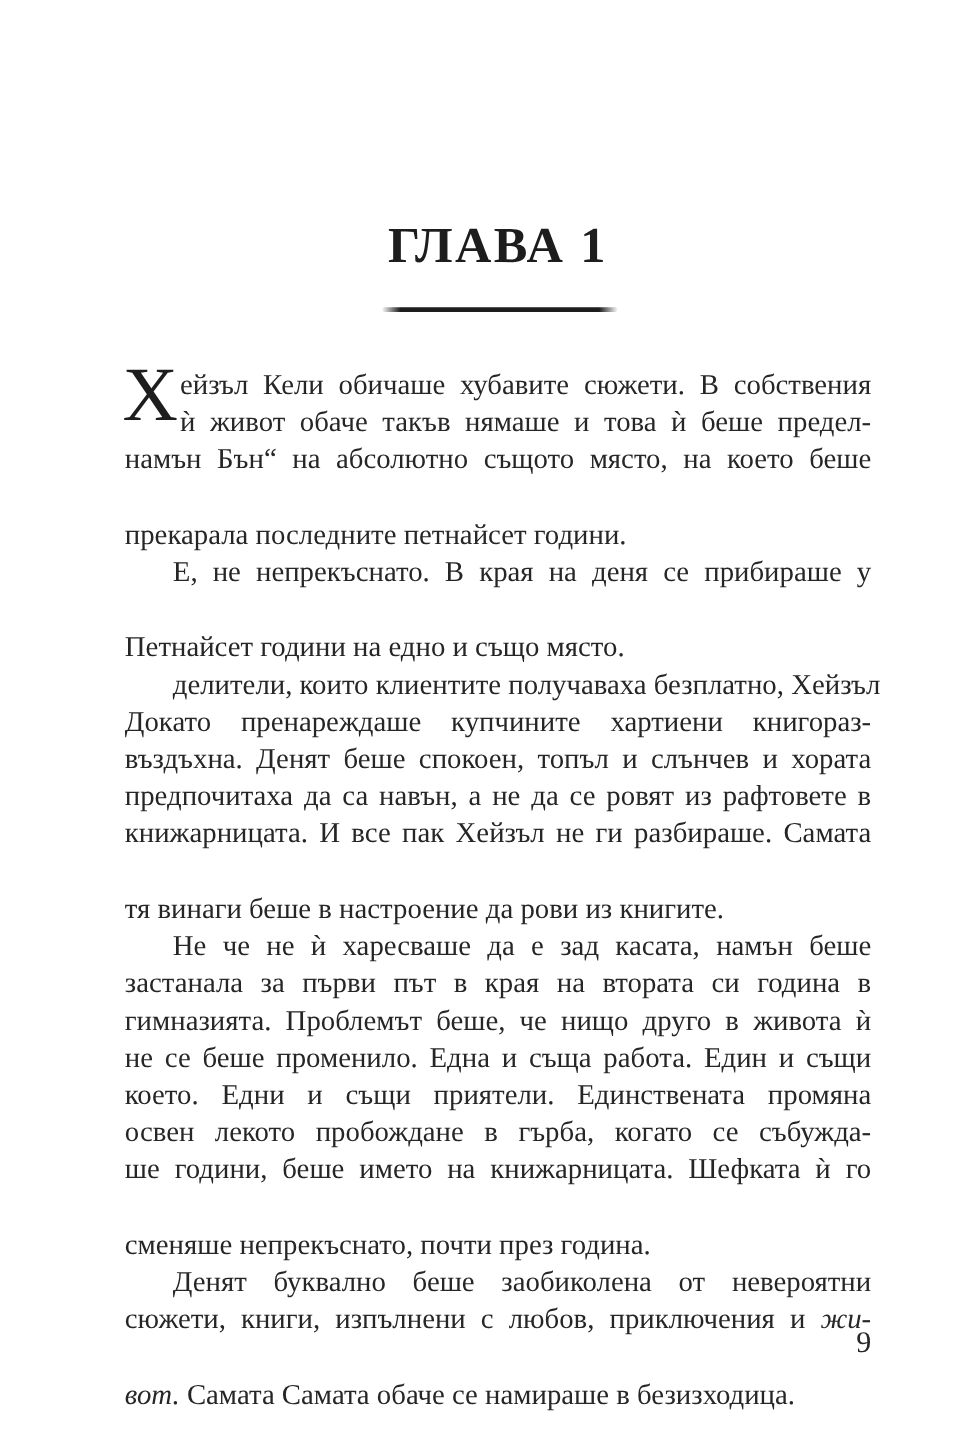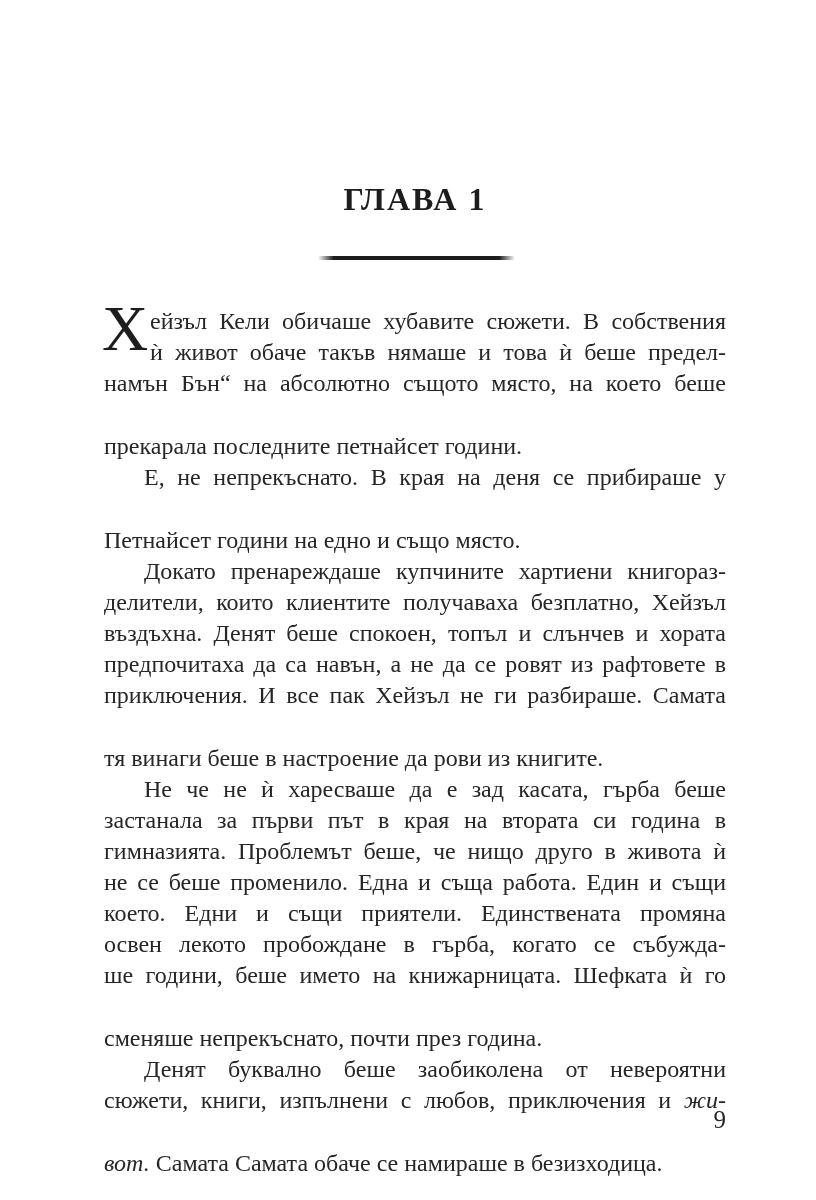--- a/index.html
+++ b/index.html
@@ -7,21 +7,21 @@
     width:816px; height:1200px;
     background:#ffffff;
     position:relative;
     font-family:"Liberation Serif","DejaVu Serif",serif;
     color:#262626;
     overflow:hidden;
   }
   .chapter-title {
     position:absolute; top:181px; left:104px; width:622px;
     text-align:center;
-    font-size:32px; font-weight:bold; letter-spacing:2px;
+    font-size:42px; font-weight:bold; letter-spacing:2px;
     color:#1d1d1d;
   }
   .divider {
     position:absolute; top:256px; left:318px; width:197px; height:4px;
     border-radius:2px;
     background:linear-gradient(90deg, rgba(29,29,29,0) 0%, #1d1d1d 8%, #1d1d1d 92%, rgba(29,29,29,0) 100%);
   }
   .text-block {
     position:absolute; top:306px; left:104px; width:622px;
     font-size:24px; line-height:31px;
@@ -65,29 +65,29 @@
       <div class="line dc"><span>ейзъл Кели обичаше хубавите сюжети. В собствения</span></div>
       <div class="line dc"><span>ѝ живот обаче такъв нямаше и това ѝ беше предел-</span></div>
       <div class="line"><span>намън Бън“ на абсолютно същото място, на което беше</span></div>
       <div class="line final"><span>прекарала последните петнайсет години.</span></div>
     </div>
     <div class="para indent">
       <div class="line"><span>Е, не непрекъснато. В края на деня се прибираше у</span></div>
       <div class="line final"><span>Петнайсет години на едно и също място.</span></div>
     </div>
     <div class="para indent">
+      <div class="line"><span>делители, които клиентите получаваха безплатно, Хейзъл</span></div>
       <div class="line"><span>Докато пренареждаше купчините хартиени книгораз-</span></div>
-      <div class="line"><span>делители, които клиентите получаваха безплатно, Хейзъл</span></div>
       <div class="line"><span>въздъхна. Денят беше спокоен, топъл и слънчев и хората</span></div>
       <div class="line"><span>предпочитаха да са навън, а не да се ровят из рафтовете в</span></div>
-      <div class="line"><span>приключения. И все пак Хейзъл не ги разбираше. Самата</span></div>
+      <div class="line"><span>книжарницата. И все пак Хейзъл не ги разбираше. Самата</span></div>
       <div class="line final"><span>тя винаги беше в настроение да рови из книгите.</span></div>
     </div>
     <div class="para indent">
-      <div class="line"><span>Не че не ѝ харесваше да е зад касата, гърба беше</span></div>
+      <div class="line"><span>Не че не ѝ харесваше да е зад касата, намън беше</span></div>
       <div class="line"><span>застанала за първи път в края на втората си година в</span></div>
       <div class="line"><span>гимназията. Проблемът беше, че нищо друго в живота ѝ</span></div>
       <div class="line"><span>не се беше променило. Една и съща работа. Един и същи</span></div>
       <div class="line"><span>което. Едни и същи приятели. Единствената промяна</span></div>
       <div class="line"><span>освен лекото пробождане в гърба, когато се събужда-</span></div>
       <div class="line"><span>ше години, беше името на книжарницата. Шефката ѝ го</span></div>
       <div class="line final"><span>сменяше непрекъснато, почти през година.</span></div>
     </div>
     <div class="para indent">
       <div class="line"><span>Денят буквално беше заобиколена от невероятни</span></div>

